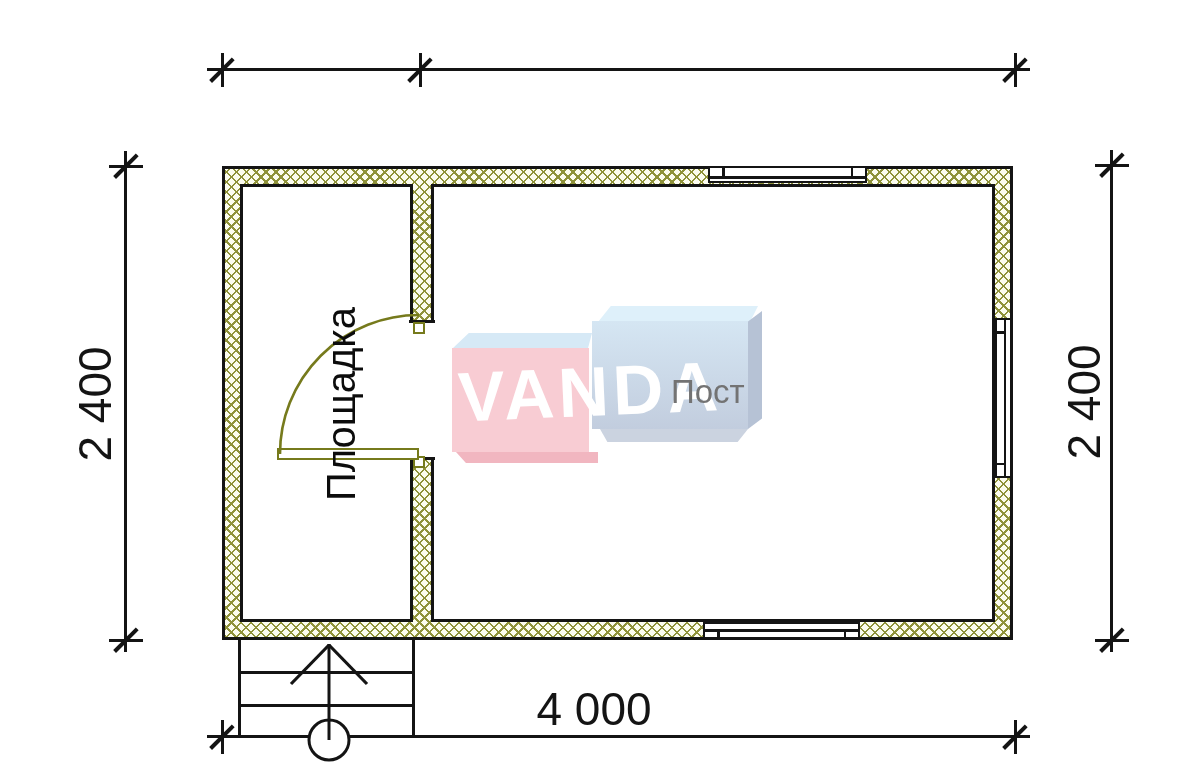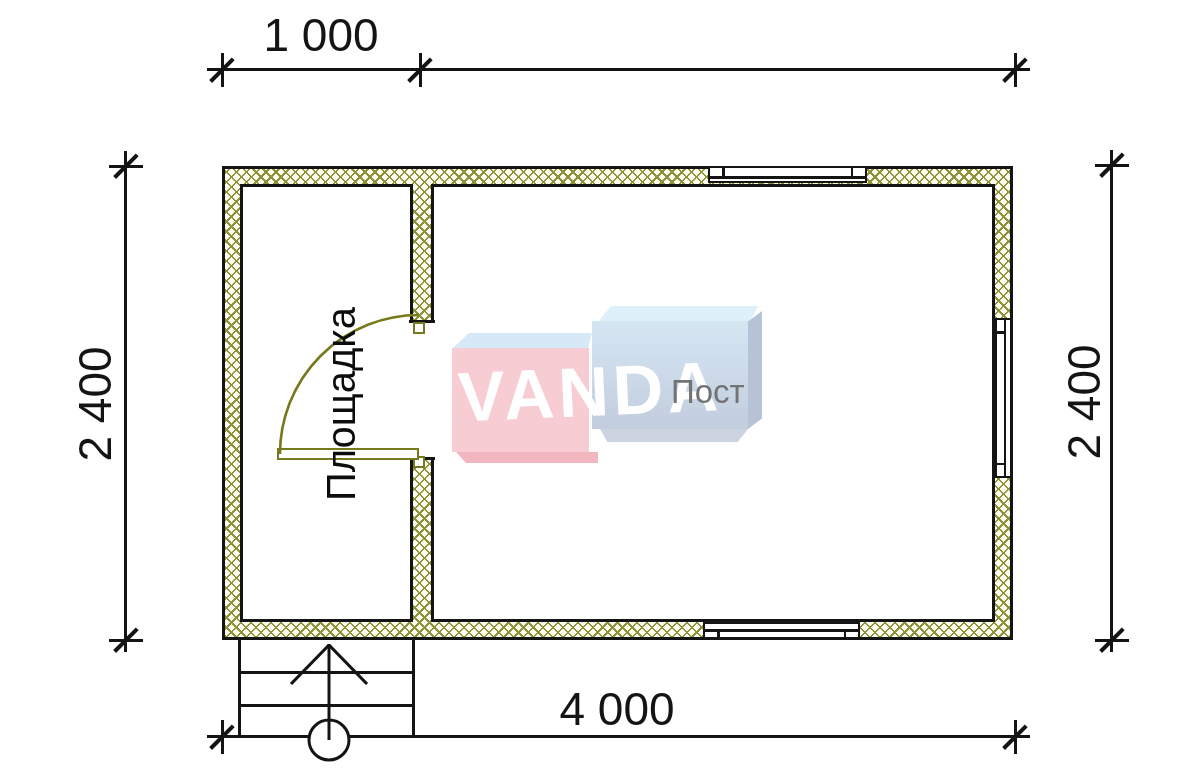--- a/index.html
+++ b/index.html
@@ -159,22 +159,21 @@
 
   <div class="tick" style="left:1111.5px;top:165px;">
       <div class="bar-h"></div>
       <div class="slash"></div>
     </div>
   <div class="tick" style="left:1111.5px;top:640px;">
       <div class="bar-h"></div>
       <div class="slash"></div>
     </div>
 
-  <div class="dim-text" style="left:321px;top:12px;">1 000</div>
-  <div class="dim-text" style="left:617px;top:686px;text-align:center;">4 000</div>
+  <div class="dim-text" style="left:594px;top:686px;text-align:center;">4 000</div>
   <div class="dim-text-rot" style="left:95px;top:404px;">2 400</div>
   <div class="dim-text-rot" style="left:1084px;top:402px;">2 400</div>
 
   <svg id="svg-overlay">
     <path d="M 280 454 A 139 139 0 0 1 419 315" fill="none" stroke="#767a1c" stroke-width="2.6"></path>
     <line x1="329" y1="645" x2="291" y2="684" stroke="#141414" stroke-width="3.2"></line>
     <line x1="329" y1="645" x2="367" y2="684" stroke="#141414" stroke-width="3.2"></line>
     <circle cx="329" cy="740" r="20" fill="#ffffff" stroke="#141414" stroke-width="3"></circle>
     <line x1="329" y1="644" x2="329" y2="740" stroke="#141414" stroke-width="3"></line>
   </svg>

